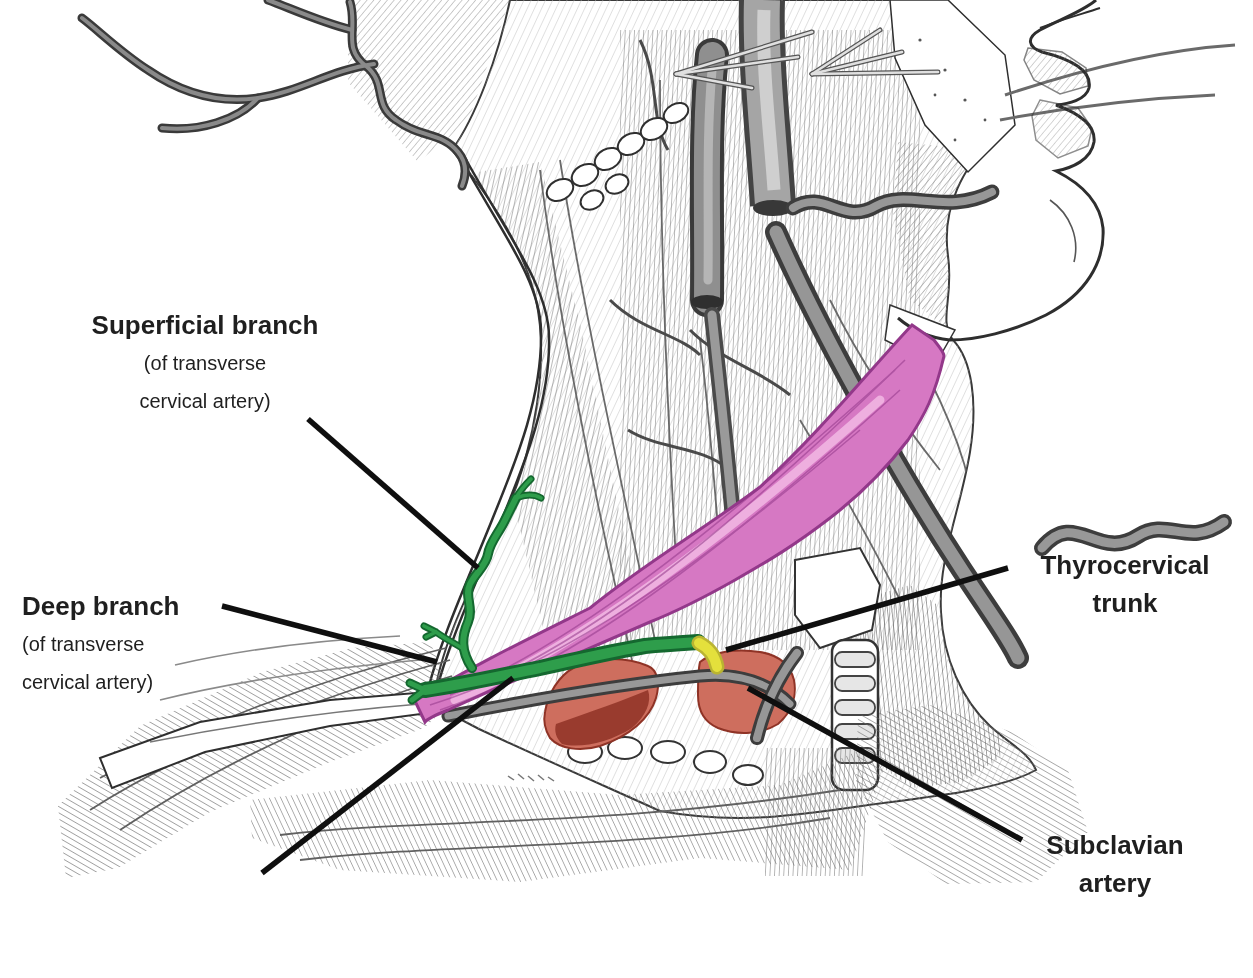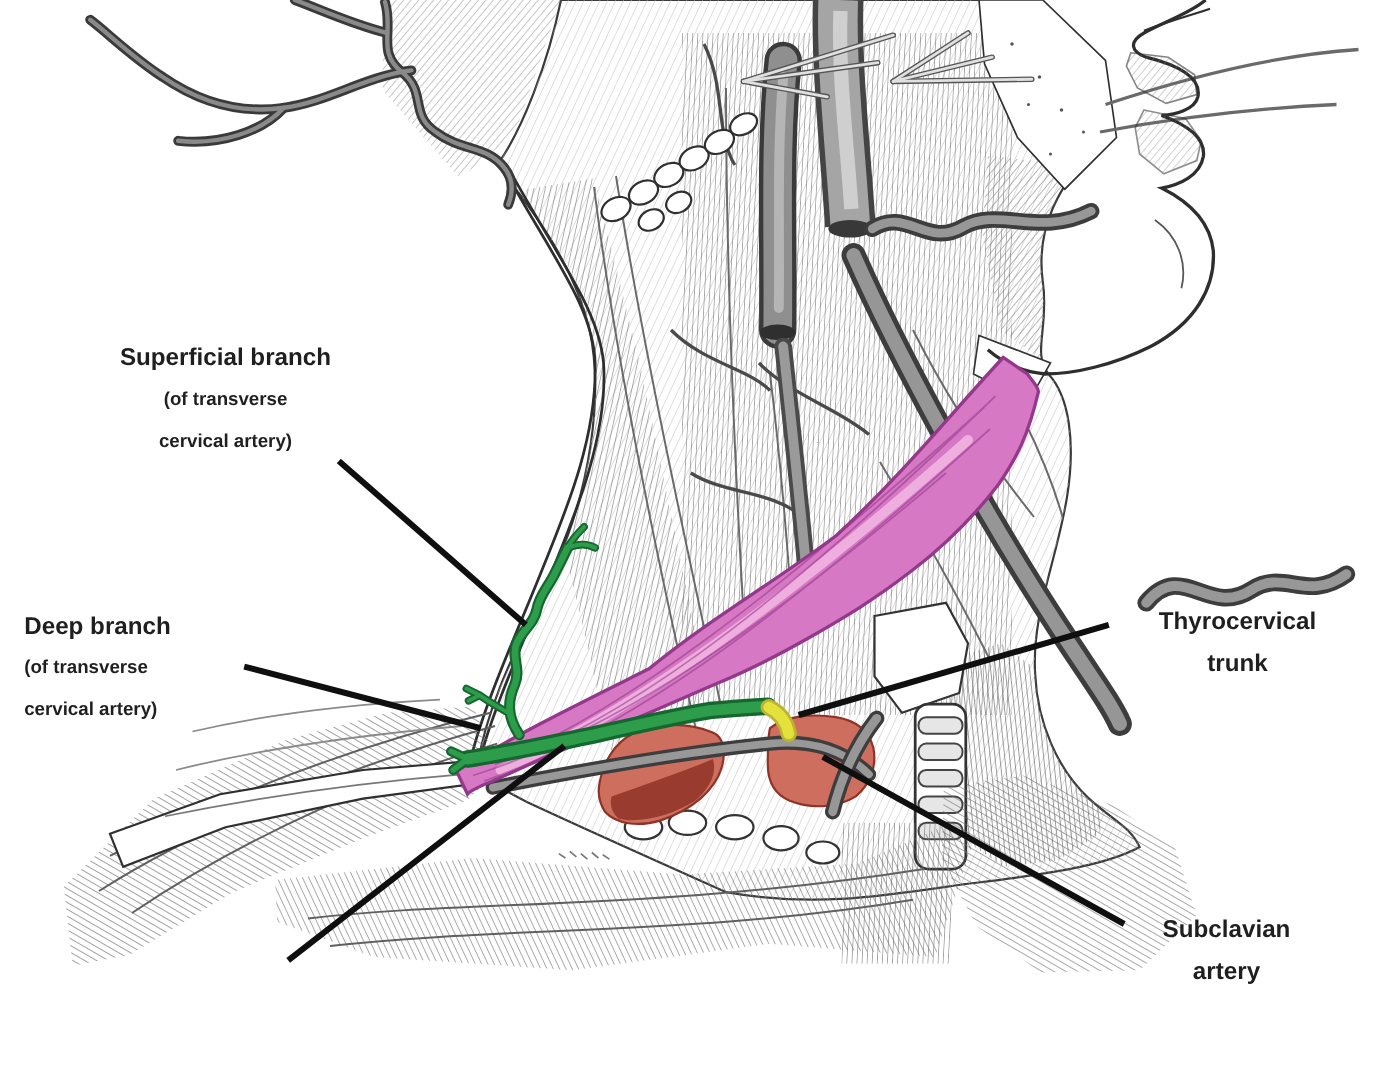--- a/index.html
+++ b/index.html
@@ -2,24 +2,24 @@
 <html style="--label-text: #1f1f1f; --leader-line: #0f0f0f; --omohyoid-fill: #D678C3; --omohyoid-edge: #93388A; --omohyoid-highlight: #F2B9E4; --artery-green: #2E9D4B; --artery-green-dark: #14682F; --thyrocervical-yellow: #E4E03C; --thyrocervical-yellow-dark: #BAB431; --subclavian-red: #CE6E5E; --subclavian-red-dark: #8F3326;"><head>
 <meta charset="utf-8">
 <style>
   html,body{margin:0;padding:0;background:#ffffff;}
   .stage{
     position:relative;width:1253px;height:978px;overflow:hidden;background:#ffffff;
     font-family:"Liberation Sans","DejaVu Sans",sans-serif;
   }
   .stage svg{position:absolute;left:0;top:0;}
   .label{position:absolute;color:var(--label-text,#1f1f1f);line-height:38px;}
-  .label .l-bold{font-weight:700;font-size:22px;}
-  .label .l-reg{font-weight:700;font-size:17px;}
+  .label .l-bold{font-weight:700;font-size:26px;}
+  .label .l-reg{font-weight:400;font-size:20px;}
   .lbl-center{text-align:center;}
-  .lbl-left{text-align:left;}
+  .lbl-left{text-align:left;margin-top:37px;}
   
   .outline{stroke:#2e2e2e;fill:none;}
   .leader{stroke:var(--leader-line,#0f0f0f);stroke-width:5.5;stroke-linecap:butt;}
   .hl-magenta{fill:var(--omohyoid-fill,#D678C3);stroke:var(--omohyoid-edge,#93388A);stroke-width:3;}
   .hl-mag-hi{stroke:var(--omohyoid-highlight,#F2B9E4);fill:none;}
   .hl-mag-fiber{stroke:var(--omohyoid-edge,#93388A);fill:none;opacity:.55;}
   .green-under{stroke:var(--artery-green-dark,#14682F);fill:none;stroke-linecap:round;stroke-linejoin:round;}
   .green-over{stroke:var(--artery-green,#2E9D4B);fill:none;stroke-linecap:round;stroke-linejoin:round;}
   .yellow-under{stroke:var(--thyrocervical-yellow-dark,#BAB431);fill:none;stroke-linecap:round;}
   .yellow-over{stroke:var(--thyrocervical-yellow,#E4E03C);fill:none;stroke-linecap:round;}

